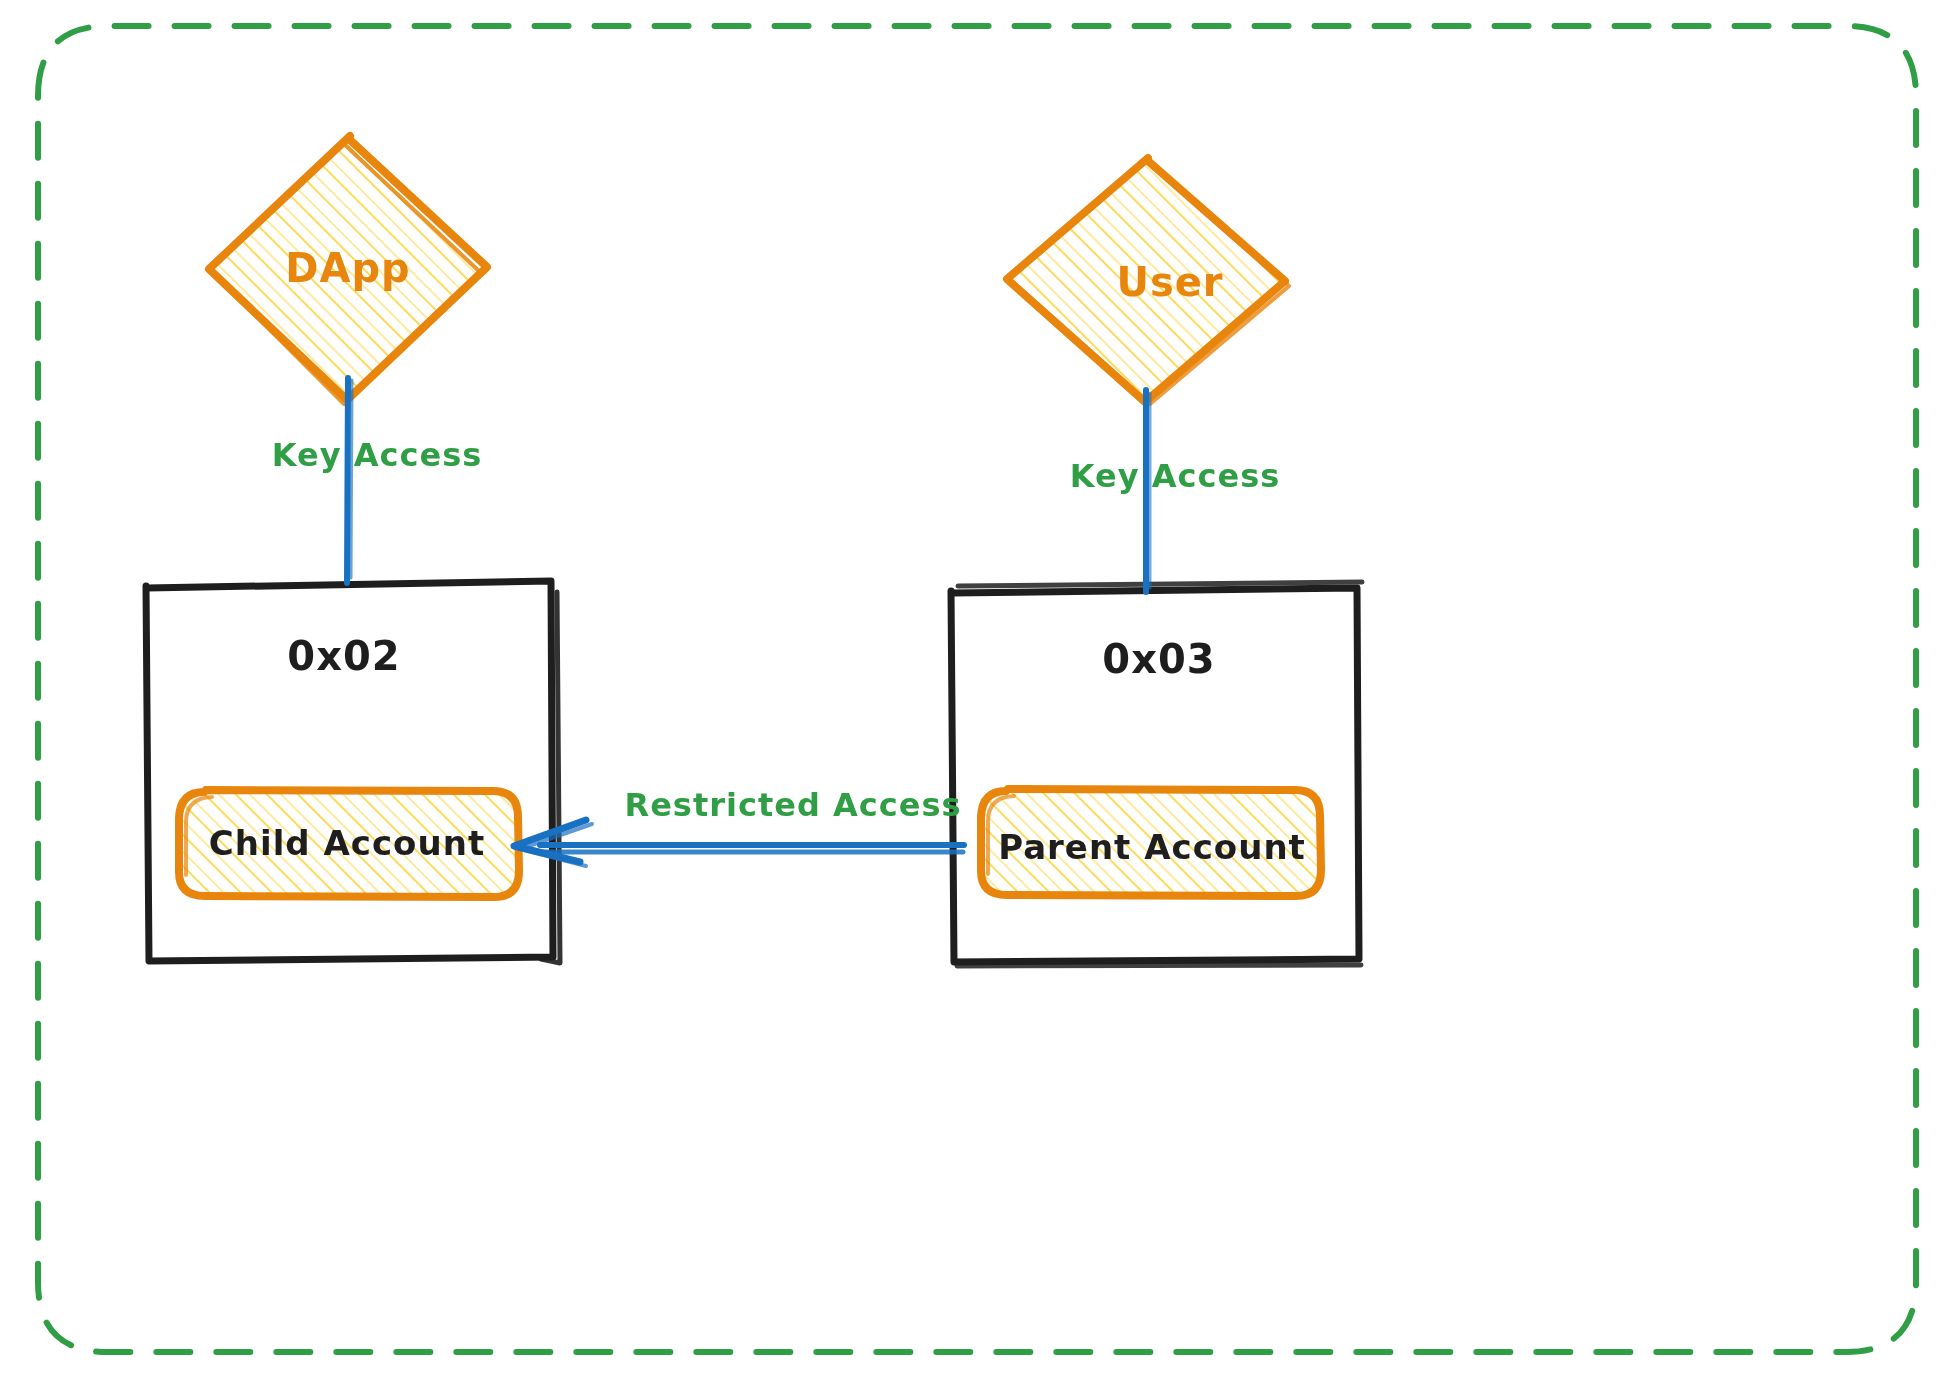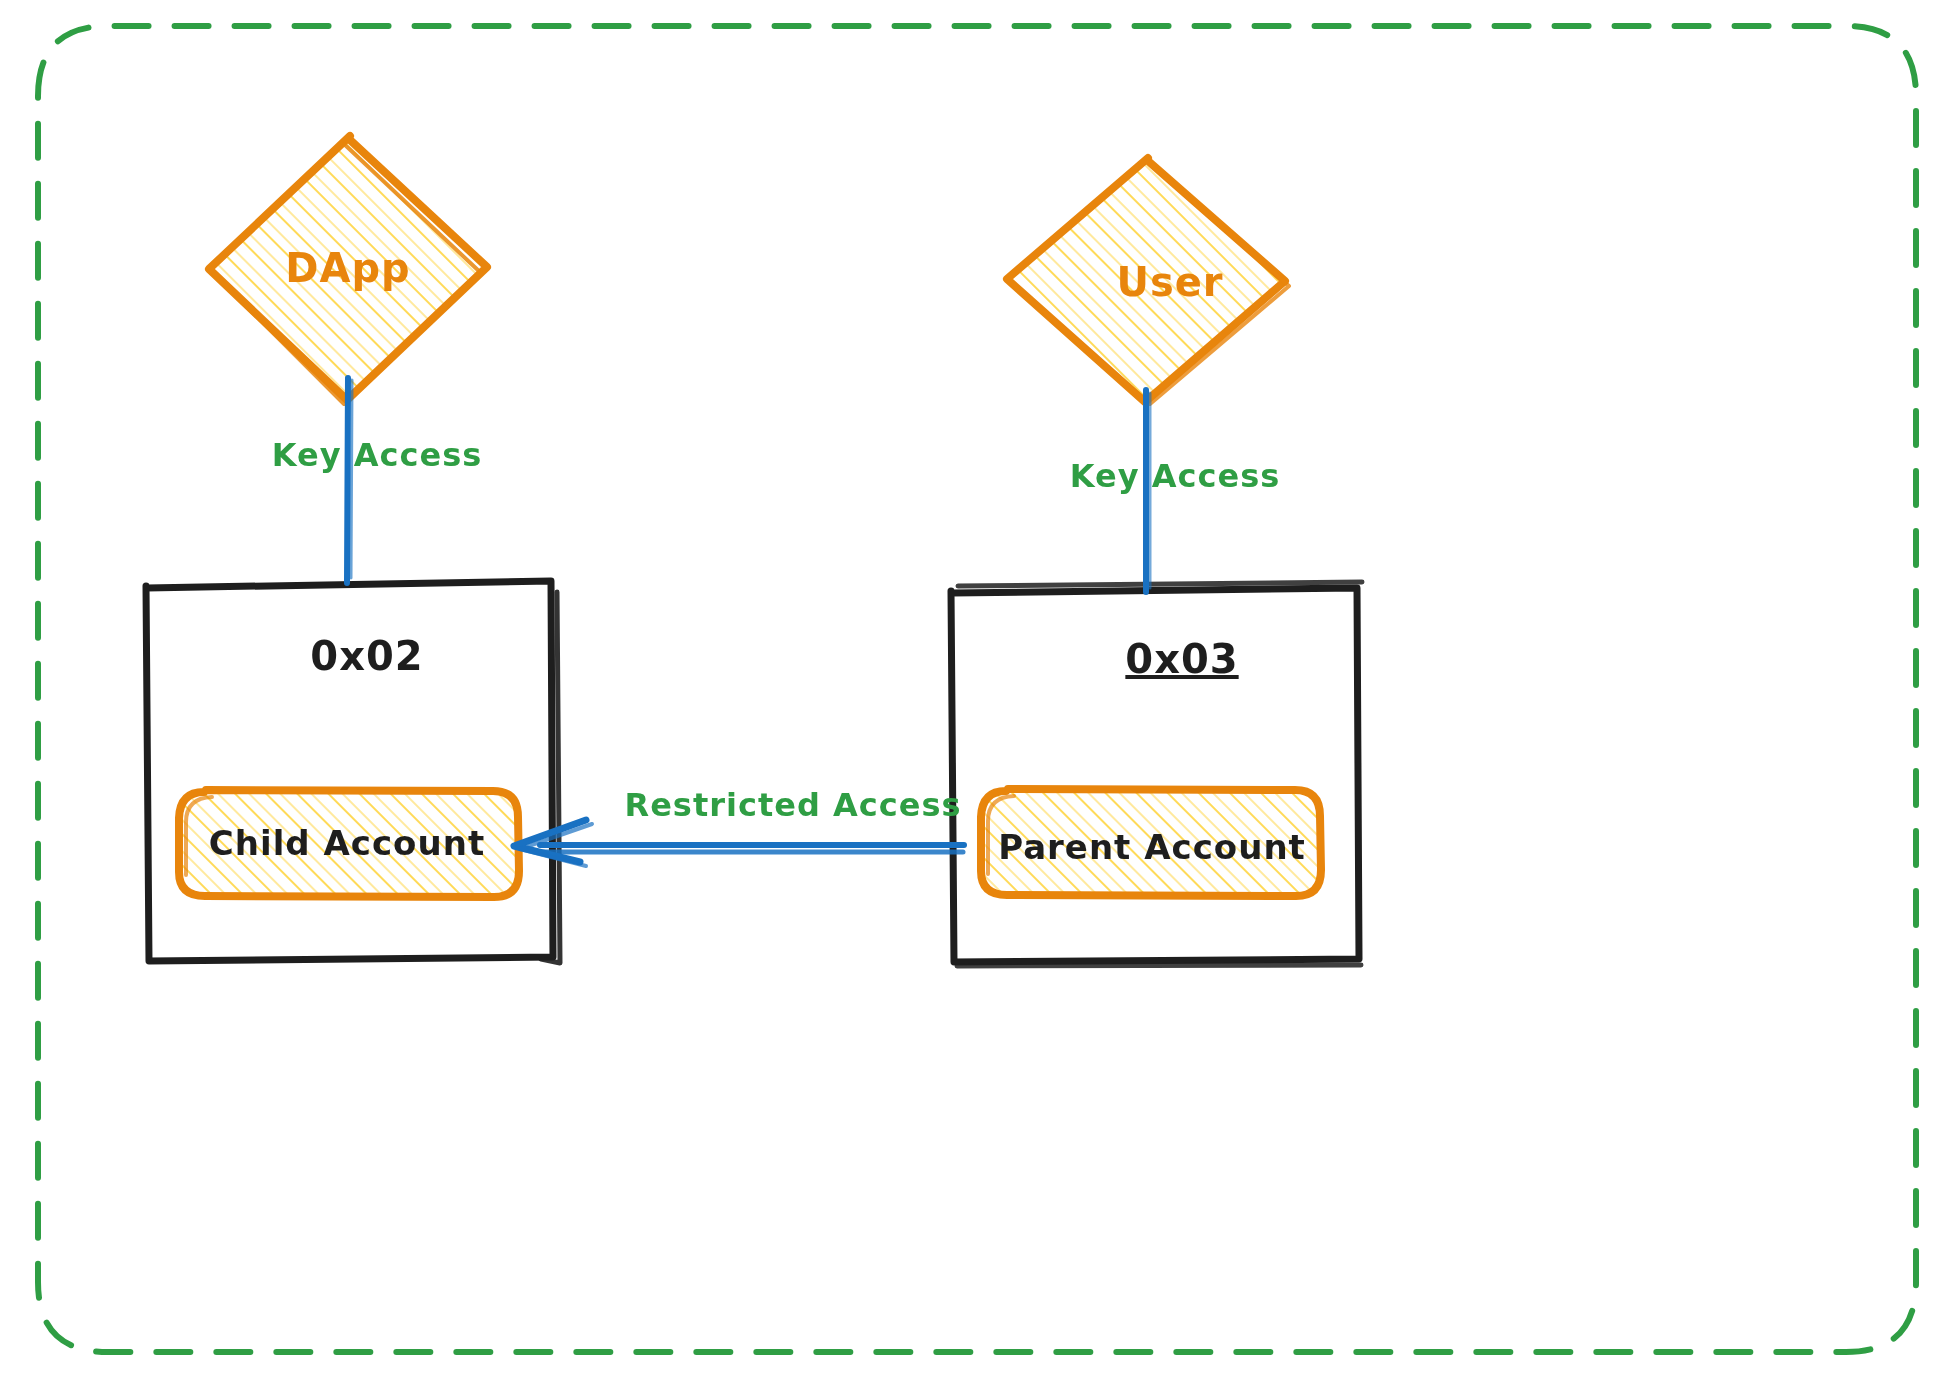--- a/index.html
+++ b/index.html
@@ -15,21 +15,21 @@
     position:absolute;
     white-space:nowrap;
     font-family:"DejaVu Sans", sans-serif;
     font-weight:600;
     letter-spacing:1px;
     transform:translate(-50%,-50%);
     pointer-events:auto;
   }
   .lbl-node{font-size:40px;}
   .lbl-edge{font-size:32px;}
-  .lbl-box{font-size:40px;margin-left:23px;}
+  .lbl-box{font-size:40px;}
   .lbl-inner{font-size:34px;}
 </style>
 </head>
 <body>
 
 <div id="stage">
 
   <svg class="layer" viewBox="0 0 1954 1375">
     <defs>
       <pattern id="hatch" width="22" height="22" patternTransform="rotate(-45)" patternUnits="userSpaceOnUse">
@@ -118,21 +118,21 @@
       <path d="M592,824 L520,849 L586,866" fill="none" stroke="#1971c2" stroke-width="4" stroke-linecap="round" stroke-linejoin="round" opacity="0.7"></path>
     </g>
   </svg>
 
   <div class="lbl lbl-node" style="left:348px;top:268px;color:#e8850c;">DApp</div>
 
   <div class="lbl lbl-node" style="left:1146px;top:282px;color:#e8850c;margin-left:24px;">User</div>
 
   <div class="lbl lbl-box" style="left:344px;top:656px;color:#1e1e1e;">0x02</div>
 
-  <div class="lbl lbl-box" style="left:1159px;top:659px;color:#1e1e1e;text-decoration:underline;">0x03</div>
+  <div class="lbl lbl-box" style="left:1159px;top:659px;color:#1e1e1e;">0x03</div>
 
   <div class="lbl lbl-inner" style="left:347px;top:843px;color:#1e1e1e;">Child Account</div>
 
   <div class="lbl lbl-inner" style="left:1152px;top:847px;color:#1e1e1e;">Parent Account</div>
 
   <div class="lbl lbl-edge" style="left:377px;top:455px;color:#2f9e44;">Key Access</div>
 
   <div class="lbl lbl-edge" style="left:1175px;top:476px;color:#2f9e44;">Key Access</div>
 
   <div class="lbl lbl-edge" style="left:758px;top:805px;color:#2f9e44;margin-left:35px;">Restricted Access</div>

